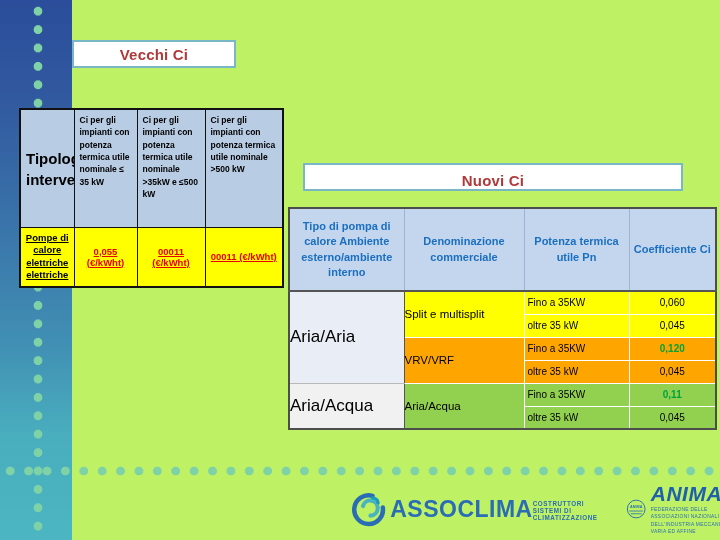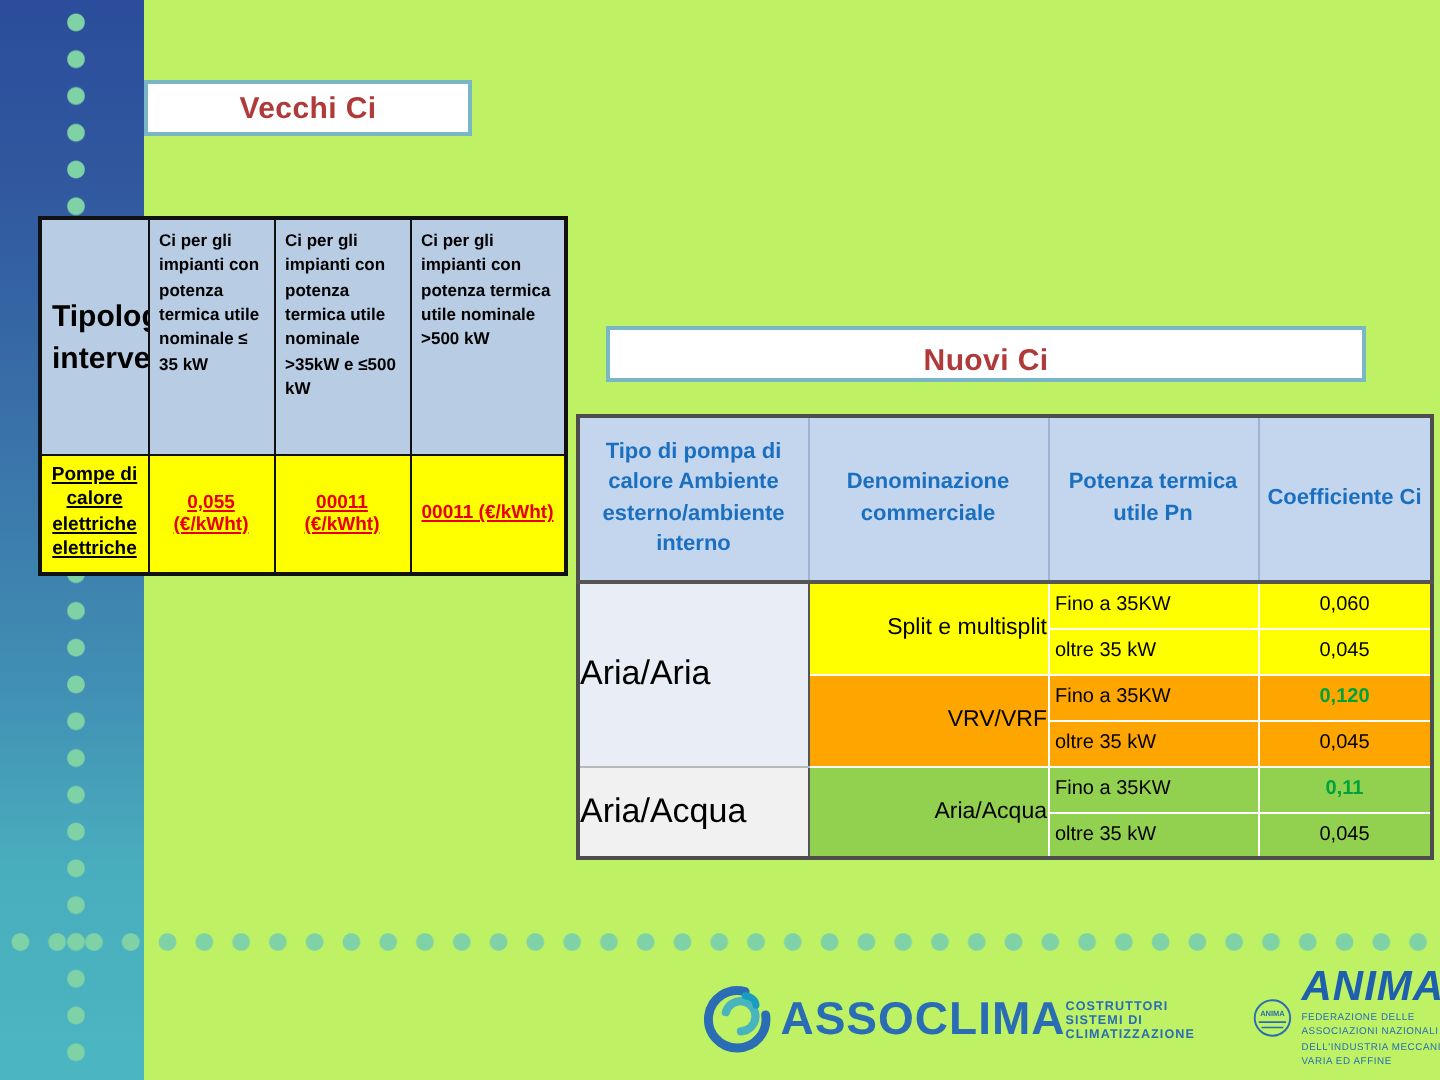--- a/index.html
+++ b/index.html
@@ -49,21 +49,21 @@
   table.nuovi { position:absolute; left:288px; top:207px; width:427px; border-collapse:collapse; table-layout:fixed; border:2px solid #4d4d4d; }
   table.nuovi th {
     background:#c3d6ee; color:#1b6fc0; font-weight:bold; font-size:11px;
     text-align:center; vertical-align:middle; height:83px; line-height:1.4;
     border:1px solid #9db4d2; border-bottom:2px solid #555; padding:2px 4px;
   }
   table.nuovi td { height:23px; color:#000; border:1px solid #ffffff; }
   table.nuovi td.tipo { text-align:left; font-size:17px; border-right:1.5px solid #555; border-bottom:1px solid #b9b9b9; }
   table.nuovi td.aria-aria  { background:#e9eef6; }
   table.nuovi td.aria-acqua { background:#f1f1f1; }
-  table.nuovi td.den { text-align:right; font-size:11.5px; }
+  table.nuovi td.den { text-align:left; font-size:11.5px; }
   table.nuovi td.pot { text-align:left; padding-left:3px; font-size:10px; }
   table.nuovi td.ci  { text-align:center; font-size:10px; }
   .bg-yellow { background:#ffff00; }
   .bg-orange { background:#ffa500; }
   .bg-green  { background:#92d050; }
   .txt-green { color:#00a23c !important; font-weight:bold; }
 
   
   .footer { position:absolute; left:352px; top:482px; width:366px; height:54px; display:flex; align-items:center; }
   .assoclima { display:flex; align-items:center; }

